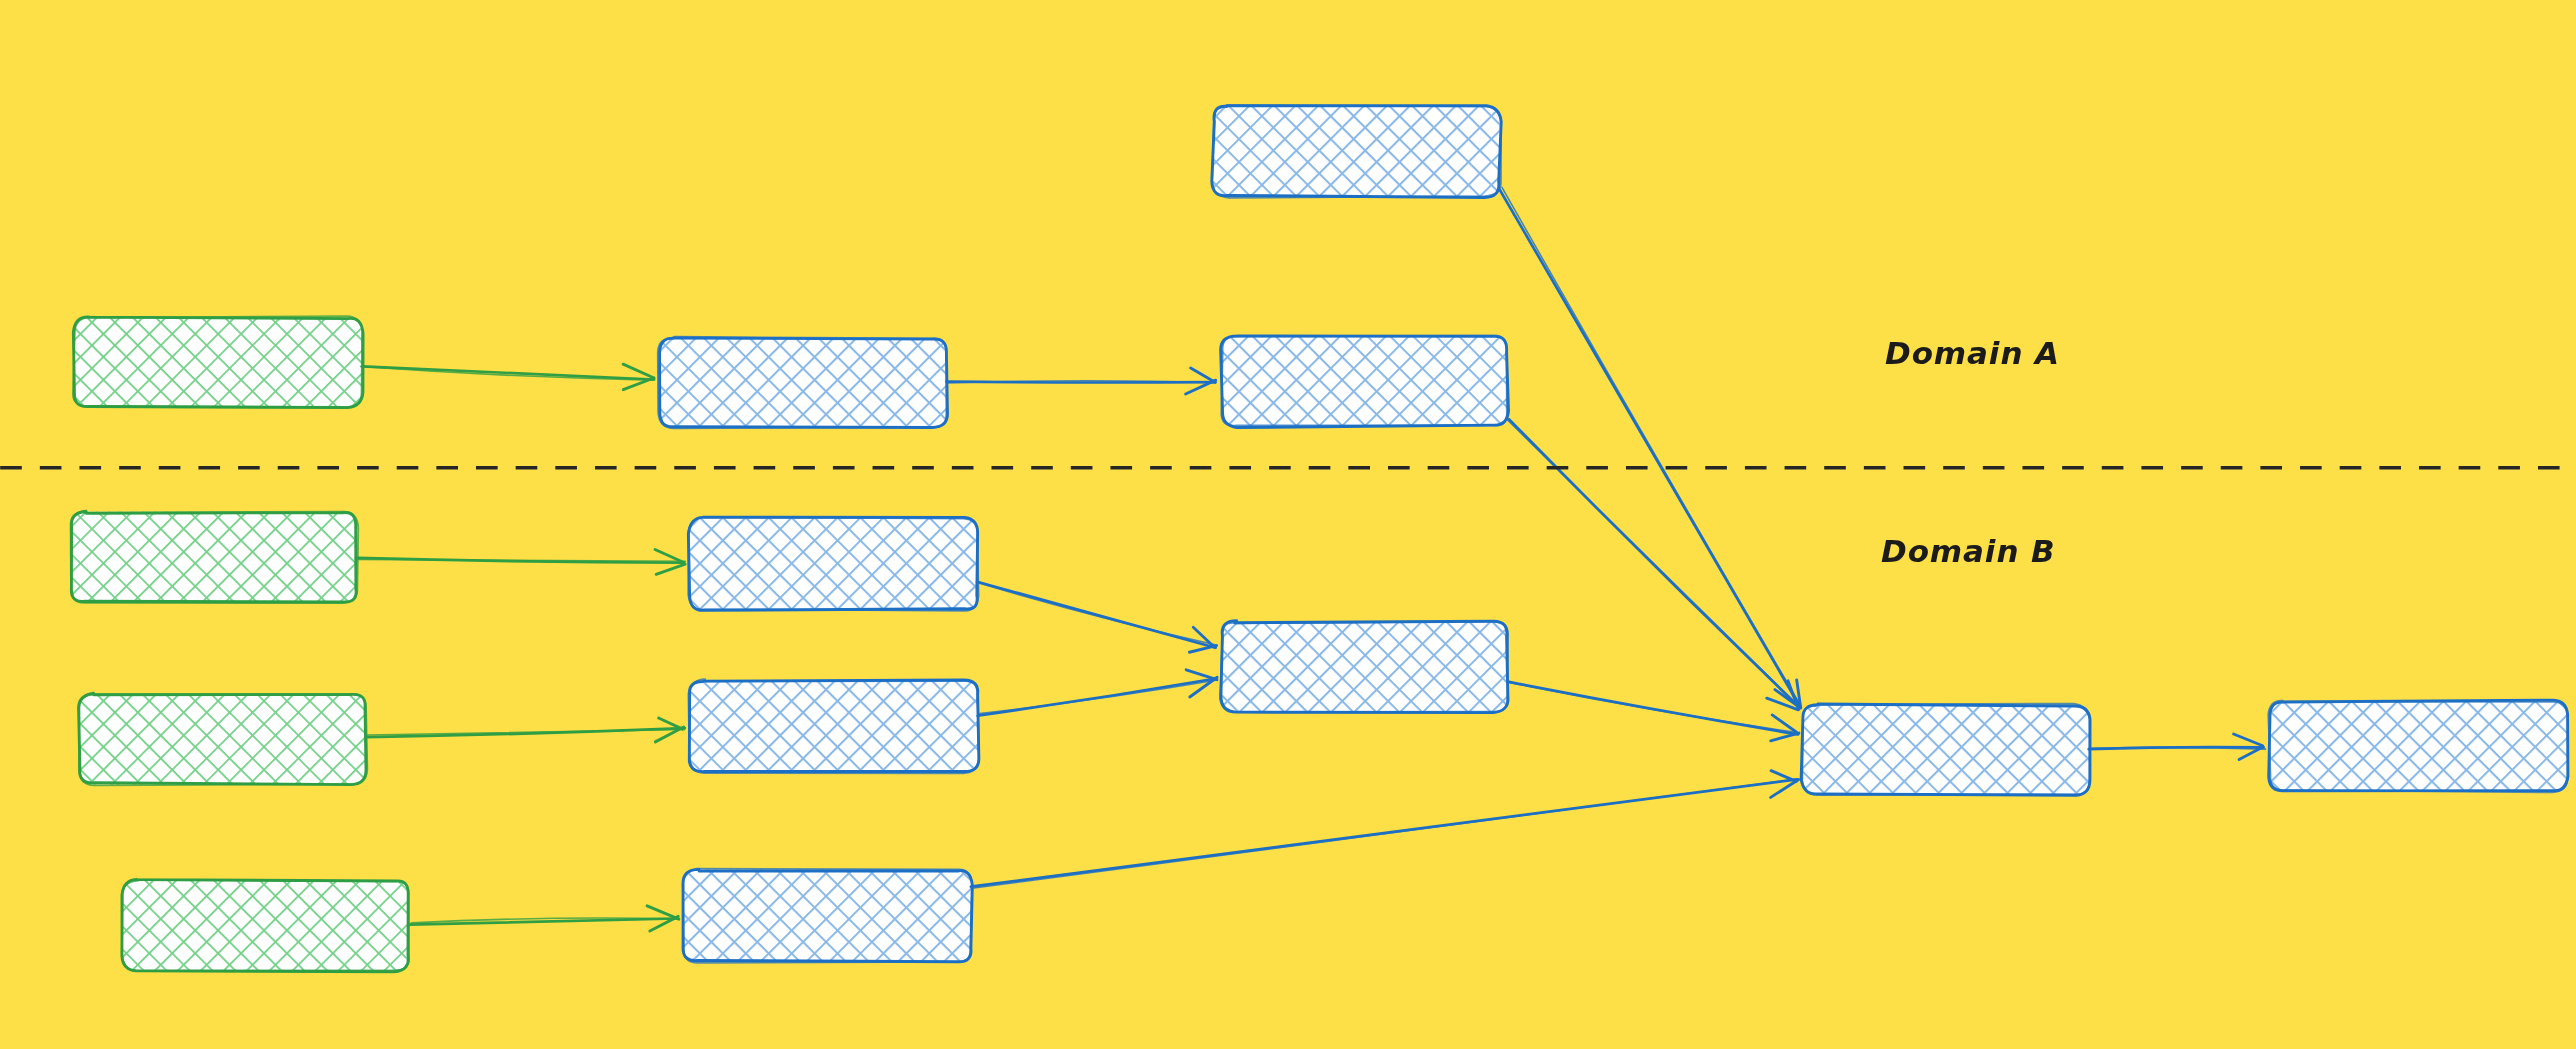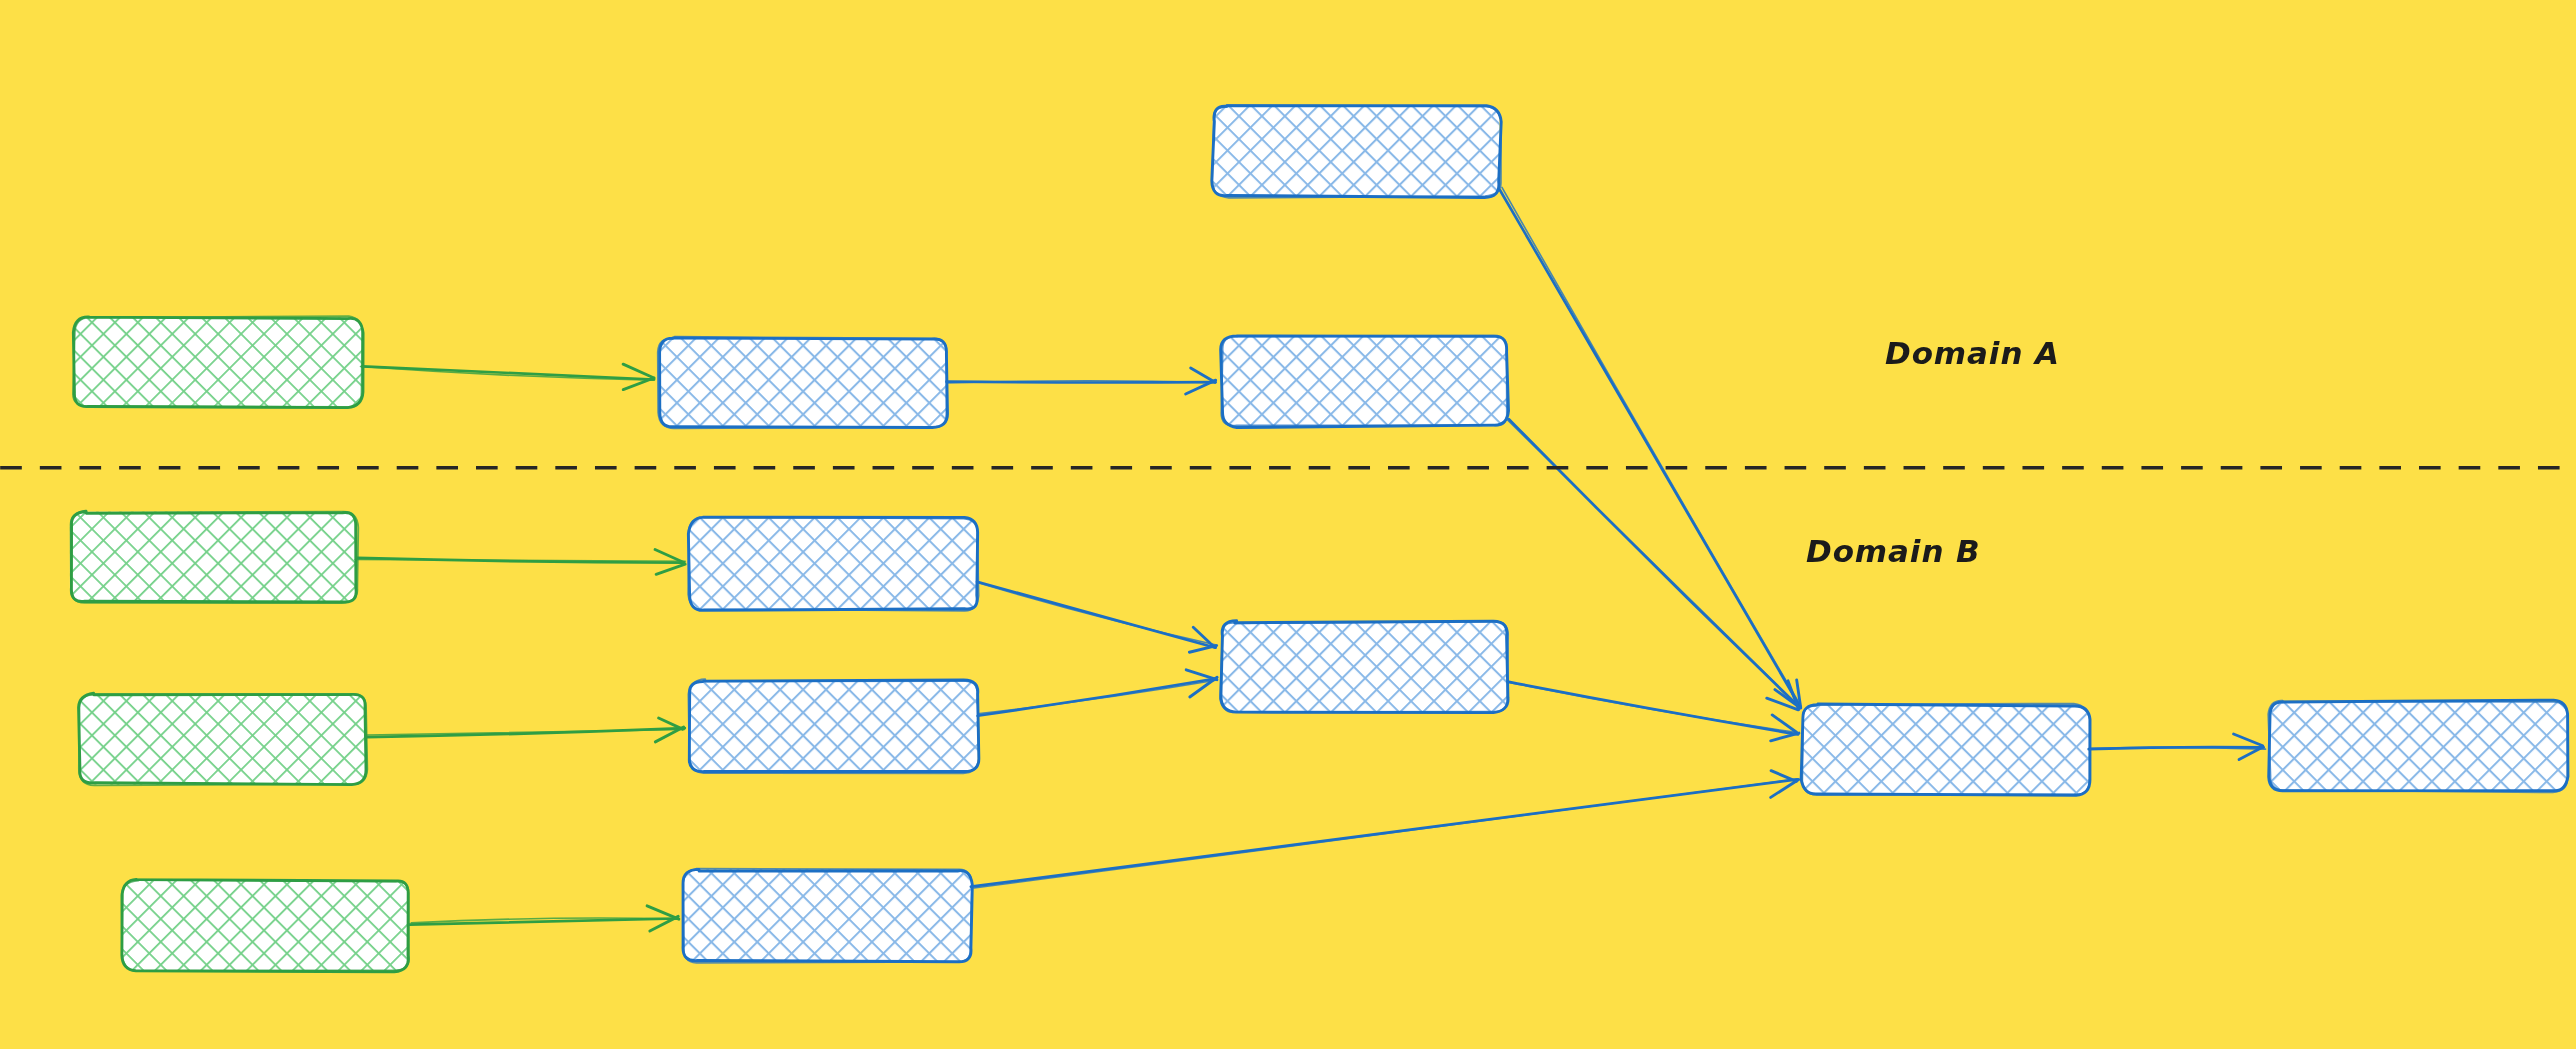--- a/index.html
+++ b/index.html
@@ -32,21 +32,21 @@
     font-family: "DejaVu Sans", sans-serif;
     font-size: 31px;
     font-style: italic;
     font-weight: 600;
     color: #1b1b1b;
     letter-spacing: 0.9px;
     white-space: nowrap;
     user-select: none;
   }
   #domain-a-label { left: 1885px; top: 335px; }
-  #domain-b-label { left: 1806px; top: 533px; }
+  #domain-b-label { left: 1881px; top: 533px; }
 </style>
 </head>
 <body>
 
 <div id="canvas-wrap">
 
   <svg class="diagram" viewBox="0 0 2858 1164" xmlns="http://www.w3.org/2000/svg">
     <defs>
       <pattern id="hatch-green" width="18" height="18" patternUnits="userSpaceOnUse" patternTransform="rotate(45)">
         <rect width="18" height="18" fill="#ffffff"></rect>

